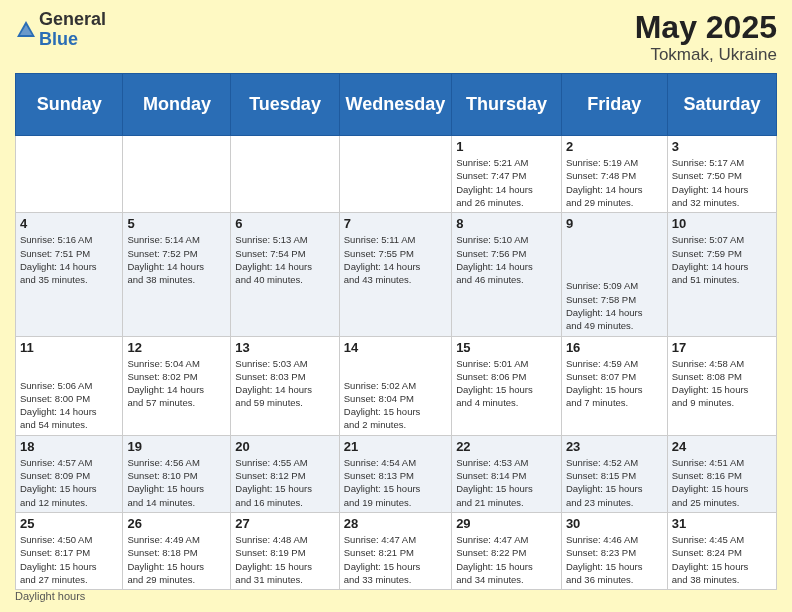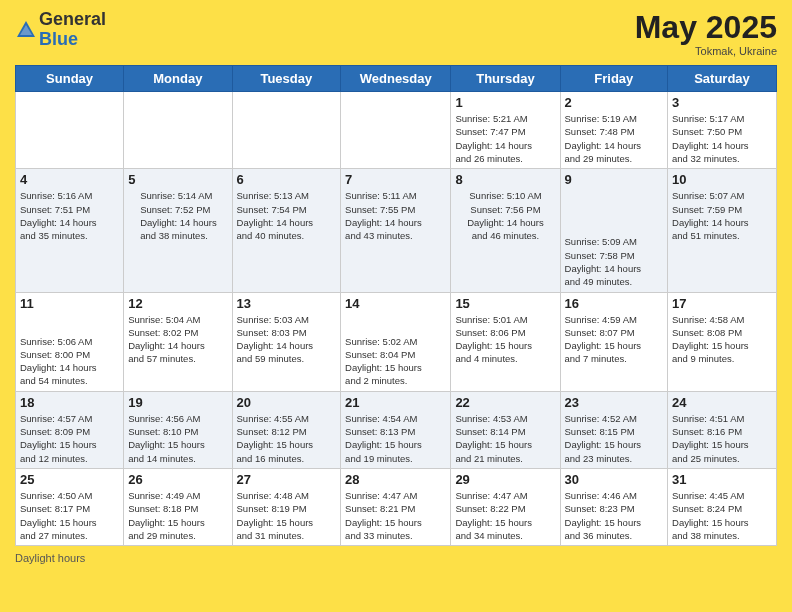--- a/index.html
+++ b/index.html
@@ -6,21 +6,21 @@
     body {
       font-family: Arial, sans-serif;
       background: #fff;
       width: 792px;
       min-height: 612px;
       padding: 0;
     }
     .page {
       width: 792px;
       min-height: 612px;
-      background: #fde047;
+      background: #fef9c3;
       padding: 10px 15px 10px 15px;
     }
     .header {
       display: flex;
       justify-content: space-between;
       align-items: flex-start;
       margin-bottom: 8px;
     }
     .logo {
       display: flex;
@@ -49,34 +49,34 @@
     .title-block {
       text-align: right;
     }
     .month-title {
       font-size: 32px;
       font-weight: bold;
       color: #222;
       line-height: 1.1;
     }
     .subtitle {
-      font-size: 11px;
+      font-size: 17px;
       color: #444;
     }
     .calendar {
       width: 100%;
       border-collapse: collapse;
       border: 1px solid #bbb;
     }
     .calendar th {
       background: #2a6db5;
       color: #fff;
-      font-size: 13px;
-      font-weight: bold;
-      padding: 5px 4px;
+      font-size: 18px;
+      font-weight: bold;
+      padding: 20px 4px;
       text-align: center;
       border: 1px solid #1e5a9e;
     }
     .calendar td {
       vertical-align: top;
       border: 1px solid #ccc;
       padding: 3px 4px;
       font-size: 10px;
       color: #333;
       width: 113px;
@@ -176,42 +176,42 @@
         <tr>
           <td>
             <span class="day-num">4</span>
             <div class="day-info" style="white-space: pre-line;">Sunrise: 5:16 AM
 Sunset: 7:51 PM
 Daylight: 14 hours
 and 35 minutes.</div>
           </td>
           <td>
             <span class="day-num">5</span>
-            <div class="day-info" style="white-space: pre-line; margin-left: 12px;">Sunrise: 5:14 AM
+            <div class="day-info" style="white-space: pre-line;">Sunrise: 5:14 AM
 Sunset: 7:52 PM
 Daylight: 14 hours
 and 38 minutes.</div>
           </td>
           <td>
             <span class="day-num">6</span>
             <div class="day-info" style="white-space: pre-line;">Sunrise: 5:13 AM
 Sunset: 7:54 PM
 Daylight: 14 hours
 and 40 minutes.</div>
           </td>
           <td>
             <span class="day-num">7</span>
             <div class="day-info" style="white-space: pre-line;">Sunrise: 5:11 AM
 Sunset: 7:55 PM
 Daylight: 14 hours
 and 43 minutes.</div>
           </td>
           <td>
             <span class="day-num">8</span>
-            <div class="day-info" style="white-space: pre-line; text-align: center;">Sunrise: 5:10 AM
+            <div class="day-info" style="white-space: pre-line;">Sunrise: 5:10 AM
 Sunset: 7:56 PM
 Daylight: 14 hours
 and 46 minutes.</div>
           </td>
           <td>
             <span class="day-num">9</span>
             <div class="day-info" style="white-space: pre-line; margin-top: 48px;">Sunrise: 5:09 AM
 Sunset: 7:58 PM
 Daylight: 14 hours
 and 49 minutes.</div>
@@ -373,16 +373,16 @@
             <span class="day-num">31</span>
             <div class="day-info" style="white-space: pre-line;">Sunrise: 4:45 AM
 Sunset: 8:24 PM
 Daylight: 15 hours
 and 38 minutes.</div>
           </td>
         </tr>
       </tbody>
   </table>
 
-  <div style="font-size:11px; color:#555; margin-top:6px; text-align:left;">
+  <div style="font-size:11px; color:#555; text-align:left;">
     <span>Daylight hours</span>
   </div>
 </div>
 
 </body></html>

